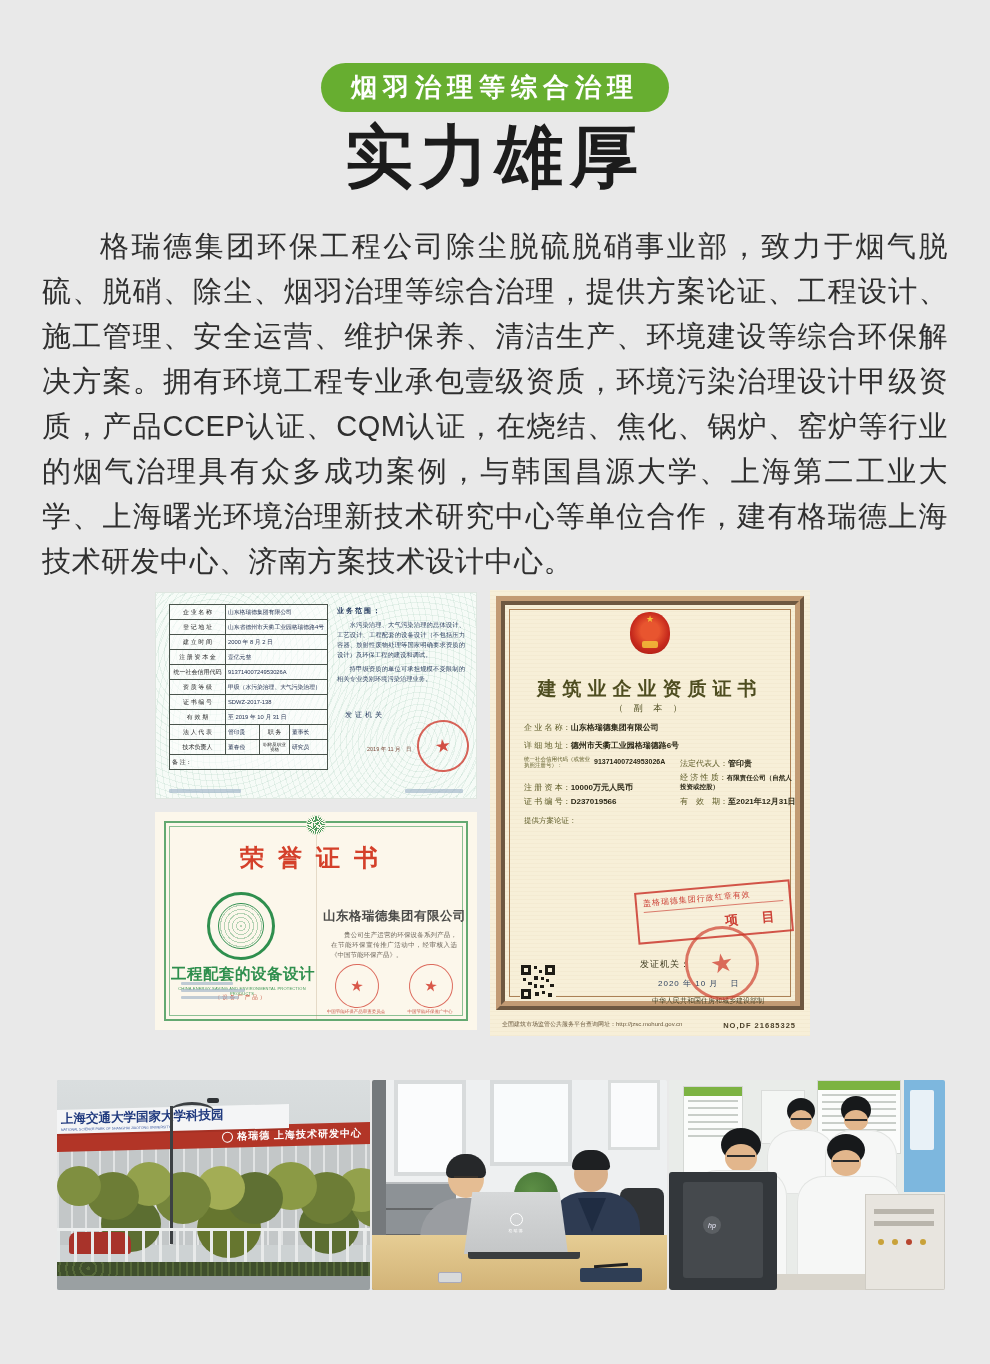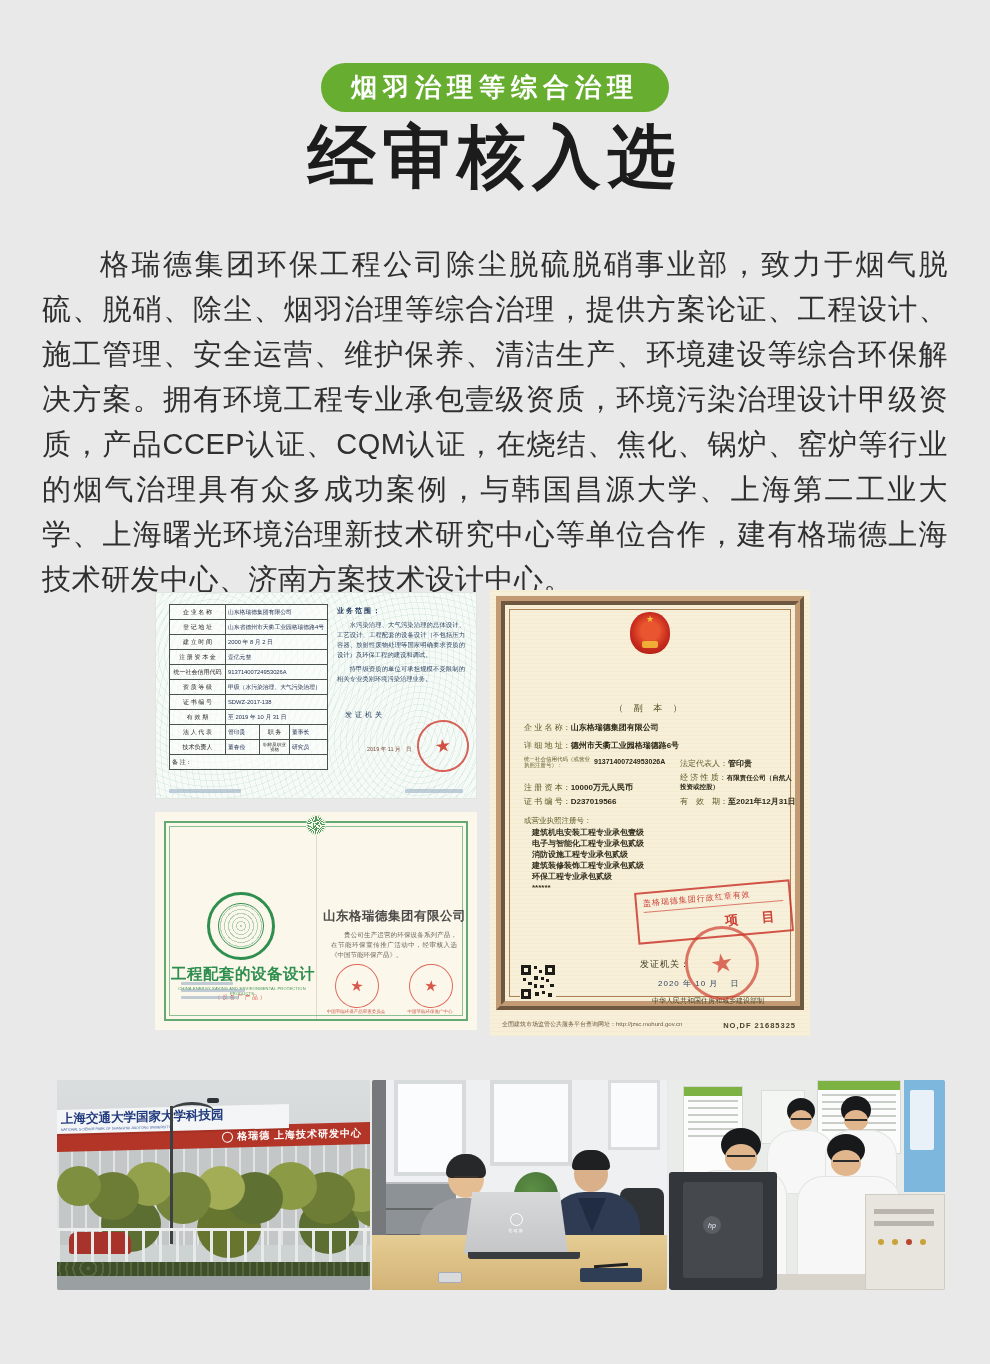--- a/index.html
+++ b/index.html
@@ -12,21 +12,21 @@
   .badge{
     top:63px;left:50%;transform:translateX(-50%);
     background:#67ae30;color:#fff;font-size:26px;font-weight:bold;
     letter-spacing:6px;padding:7px 30px;border-radius:26px;white-space:nowrap;
   }
   .big-title{
     top:112px;left:0;width:100%;text-align:center;
     font-size:68px;font-weight:900;color:#1c1c1c;letter-spacing:7px;
   }
   .intro{
-    left:42px;top:242px;width:906px;
+    left:42px;top:224px;width:906px;
     font-size:29px;line-height:45px;color:#2f2f2f;
     text-align:justify;text-indent:2em;letter-spacing:.5px;
   }
   
   .certA{
     left:155px;top:592px;width:322px;height:207px;background:#f6fbf7;
     background-image:
       repeating-radial-gradient(circle at 18% 30%, rgba(105,170,140,.12) 0 1px, transparent 1px 6px),
       repeating-radial-gradient(circle at 82% 72%, rgba(105,170,140,.12) 0 1px, transparent 1px 6px);
     box-shadow:0 0 0 1px #dfe6e0 inset;
@@ -183,21 +183,21 @@
     color:#eef;font-size:7px;font-style:italic;display:flex;align-items:center;justify-content:center;}
   .p3-bench{left:100px;top:194px;width:110px;height:16px;background:#d8d4cb;}
   .p3-instr{left:196px;top:114px;width:80px;height:96px;background:#e8e5df;border:1px solid #cfccc4;box-sizing:border-box;}
   .p3-instr .slot{position:absolute;left:8px;width:60px;height:5px;background:#b9b5ac;}
   .p3-dot{position:absolute;width:6px;height:6px;border-radius:50%;}
 </style>
 </head>
 <body>
 
 <div class="abs badge">烟羽治理等综合治理</div>
-<div class="abs big-title">经审核入选</div>
+<div class="abs big-title">实力雄厚</div>
 
 <div class="abs intro">格瑞德集团环保工程公司除尘脱硫脱硝事业部，致力于烟气脱硫、脱硝、除尘、烟羽治理等综合治理，提供方案论证、工程设计、施工管理、安全运营、维护保养、清洁生产、环境建设等综合环保解决方案。拥有环境工程专业承包壹级资质，环境污染治理设计甲级资质，产品CCEP认证、CQM认证，在烧结、焦化、锅炉、窑炉等行业的烟气治理具有众多成功案例，与韩国昌源大学、上海第二工业大学、上海曙光环境治理新技术研究中心等单位合作，建有格瑞德上海技术研发中心、济南方案技术设计中心。</div>
 
 <div class="abs certA">
   <div class="abs tbl">
     <div class="trow">
       <div class="cell lab">企 业 名 称</div>
       <div class="cell val">山东格瑞德集团有限公司</div>
     </div>
     <div class="trow">
@@ -254,20 +254,21 @@
   <div class="abs sealA">★</div>
   <div class="abs microbar" style="left:14px;bottom:6px;width:72px;"></div>
   <div class="abs microbar" style="right:14px;bottom:6px;width:58px;"></div>
 </div>
 
 <div class="abs certB">
   <div class="abs frame1"></div>
   <div class="abs frame2"></div>
   <div class="abs fold"></div>
   <div class="abs rosette"></div>
+  <div class="abs certB-title">荣誉证书</div>
   <div class="abs sealGreen">
       <div class="inner"></div>
     </div>
   <div class="abs productCN">工程配套的设备设计</div>
   <div class="abs productEN">CHINA ENERGY SAVING AND ENVIRONMENTAL PROTECTION PRODUCTS</div>
   <div class="abs productTag">（设备厂产品）</div>
   <div class="abs companyB">山东格瑞德集团有限公司</div>
   <div class="abs bodyB">贵公司生产运营的环保设备系列产品，在节能环保宣传推广活动中，经审核入选《中国节能环保产品》。</div>
   <div class="abs sealRed" style="left:180px;top:152px;">★</div>
   <div class="abs sealRed" style="left:254px;top:152px;">★</div>
@@ -278,20 +279,21 @@
   <div class="abs microbar" style="left:26px;top:184px;width:58px;height:3px;"></div>
 </div>
 
 <div class="abs certC">
   <div class="abs frame1"></div>
   <div class="abs frame2"></div>
   <div class="abs emblem">
     <div class="star">★</div>
     <div class="gate"></div>
   </div>
+  <div class="abs certC-title">建筑业企业资质证书</div>
   <div class="abs certC-sub">（ 副 本 ）</div>
 
   <div class="abs cfield" style="left:34px;top:132px;">
     <span>企 业 名 称：</span><b>山东格瑞德集团有限公司</b>
   </div>
   <div class="abs cfield" style="left:34px;top:150px;">
     <span>详 细 地 址：</span><b>德州市天衢工业园格瑞德路6号</b>
   </div>
   <div class="abs cfield" style="left:34px;top:166px;width:152px;white-space:normal;">
     <span class="sm" style="width:70px;">统一社会信用代码（或营业执照注册号）：</span><b style="font-size:7px;">91371400724953026A</b>
@@ -305,29 +307,21 @@
   <div class="abs cfield" style="left:190px;top:183px;width:114px;white-space:normal;line-height:9px;">
     <span>经 济 性 质：</span><b style="font-size:6.5px;">有限责任公司（自然人投资或控股）</b>
   </div>
   <div class="abs cfield" style="left:34px;top:206px;">
     <span>证 书 编 号：</span><b>D237019566</b>
   </div>
   <div class="abs cfield" style="left:190px;top:206px;">
     <span>有　效　期：</span><b>至2021年12月31日</b>
   </div>
 
-  <div class="abs grades-label" style="left:34px;top:226px;">或营业执照注册号：</div>
-  <div class="abs" style="left:34px;top:237px;">
-    <div class="grade-item">建筑机电安装工程专业承包壹级</div>
-    <div class="grade-item">电子与智能化工程专业承包贰级</div>
-    <div class="grade-item">消防设施工程专业承包贰级</div>
-    <div class="grade-item">建筑装修装饰工程专业承包贰级</div>
-    <div class="grade-item">环保工程专业承包贰级</div>
-    <div class="grade-item">******</div>
-  </div>
+  <div class="abs grades-label" style="left:34px;top:226px;">提供方案论证：</div>
 
   <div class="abs stampBox">
     <div class="l1">盖格瑞德集团行政红章有效</div>
     <div class="l2">项 目</div>
   </div>
 
   <div class="abs issuerC">发证机关：</div>
   <div class="abs dateC">2020 年 10 月　 日</div>
   <div class="abs ministry">中华人民共和国住房和城乡建设部制</div>
   <div class="abs sealC">★</div>

